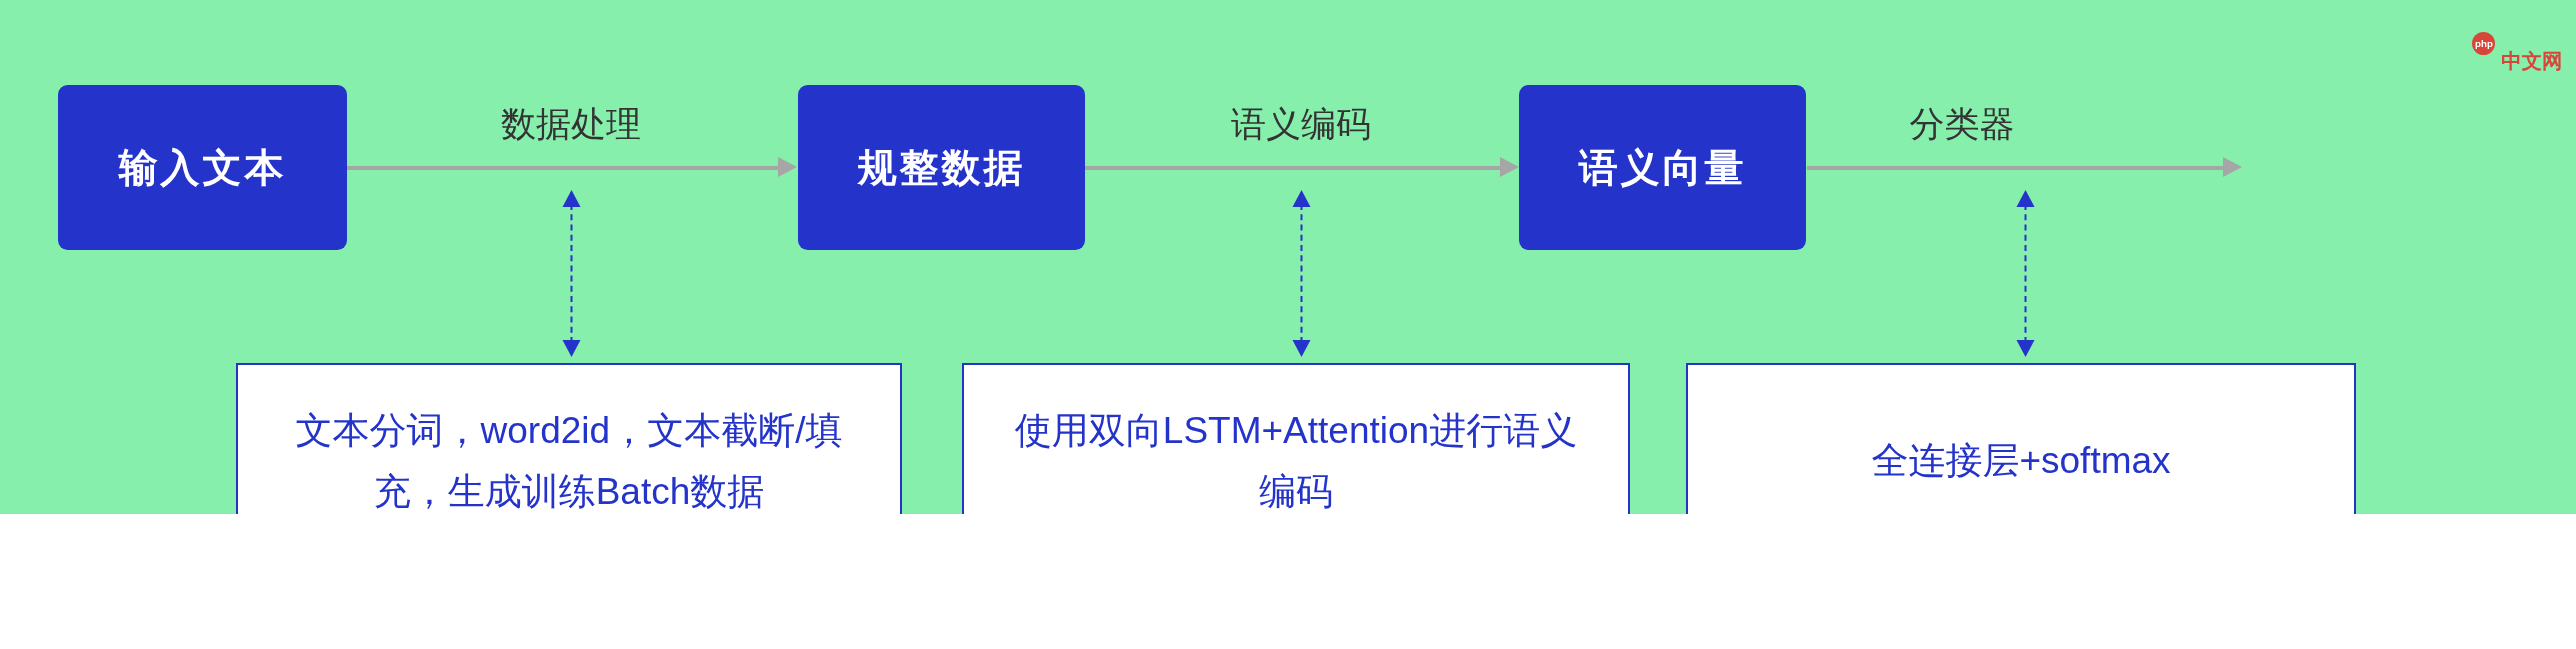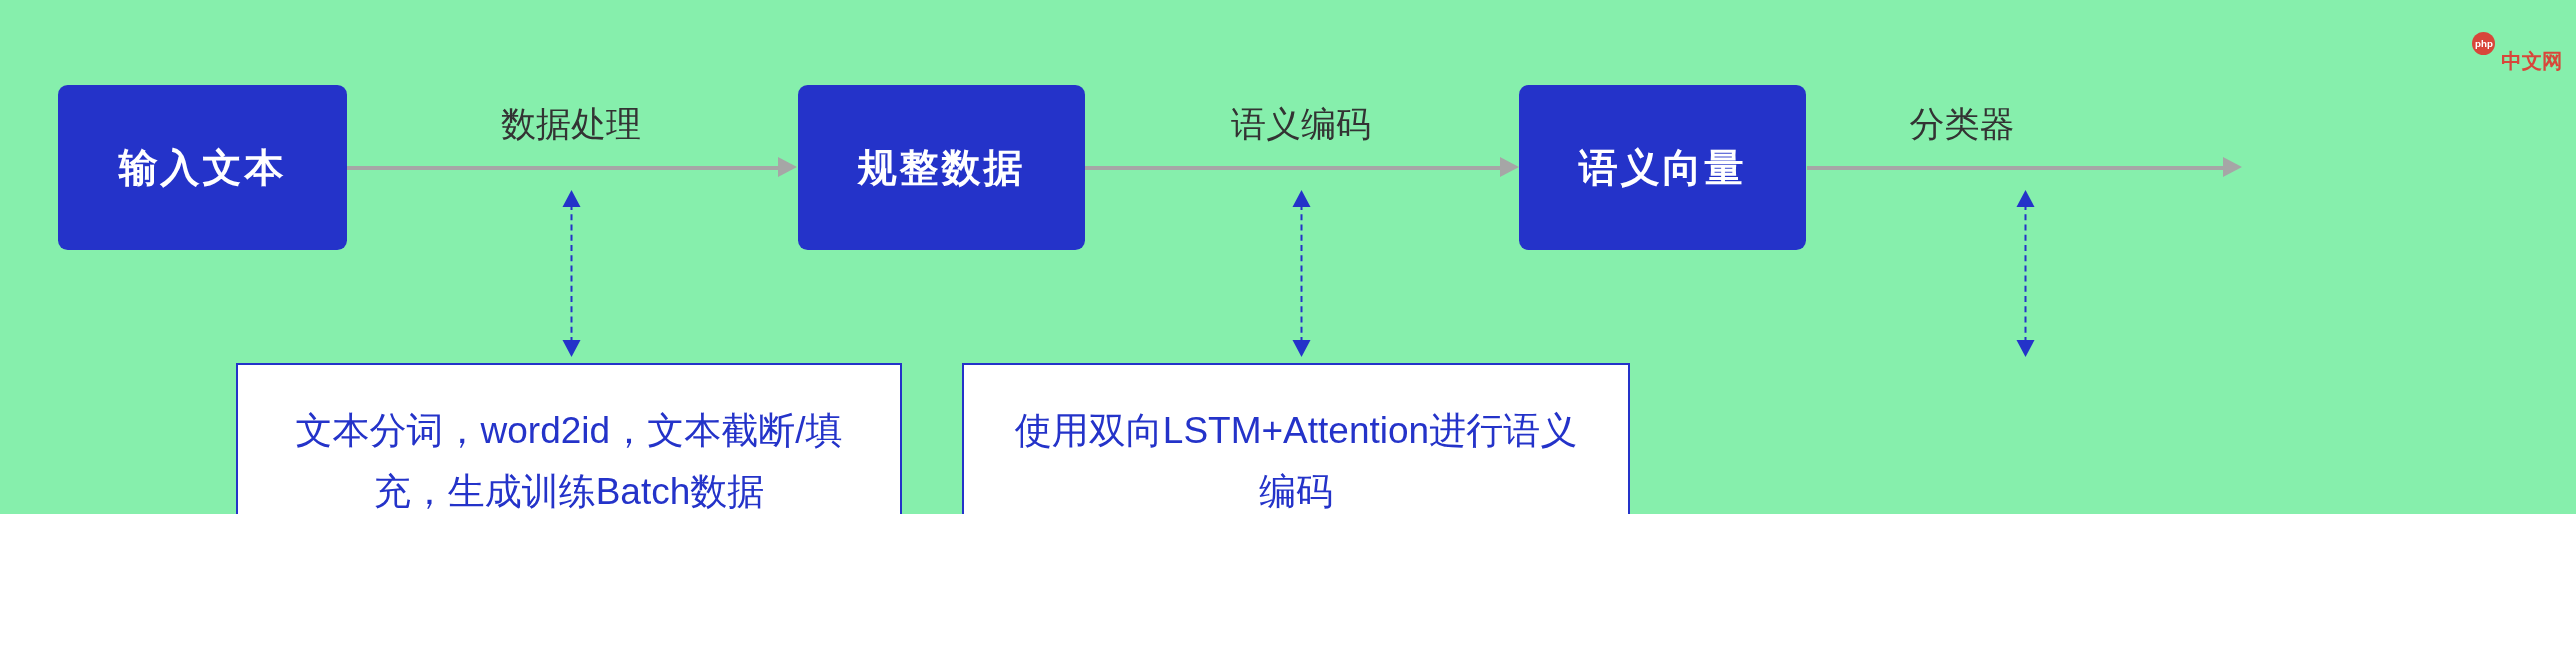--- a/index.html
+++ b/index.html
@@ -191,15 +191,18 @@
     <div class="vline"></div>
     <div class="vhead-down"></div>
   </div>
 
   <div class="detail" style="left:236px;width:666px">
     <span>文本分词，word2id，文本截断/填充，生成训练Batch数据</span>
   </div>
   <div class="detail" style="left:962px;width:668px">
     <span>使用双向LSTM+Attention进行语义编码</span>
   </div>
+  <div class="detail" style="left:1686px;width:670px">
+    <span>全连接层+softmax</span>
+  </div>
 
 </div>
 
 
 </body></html>

